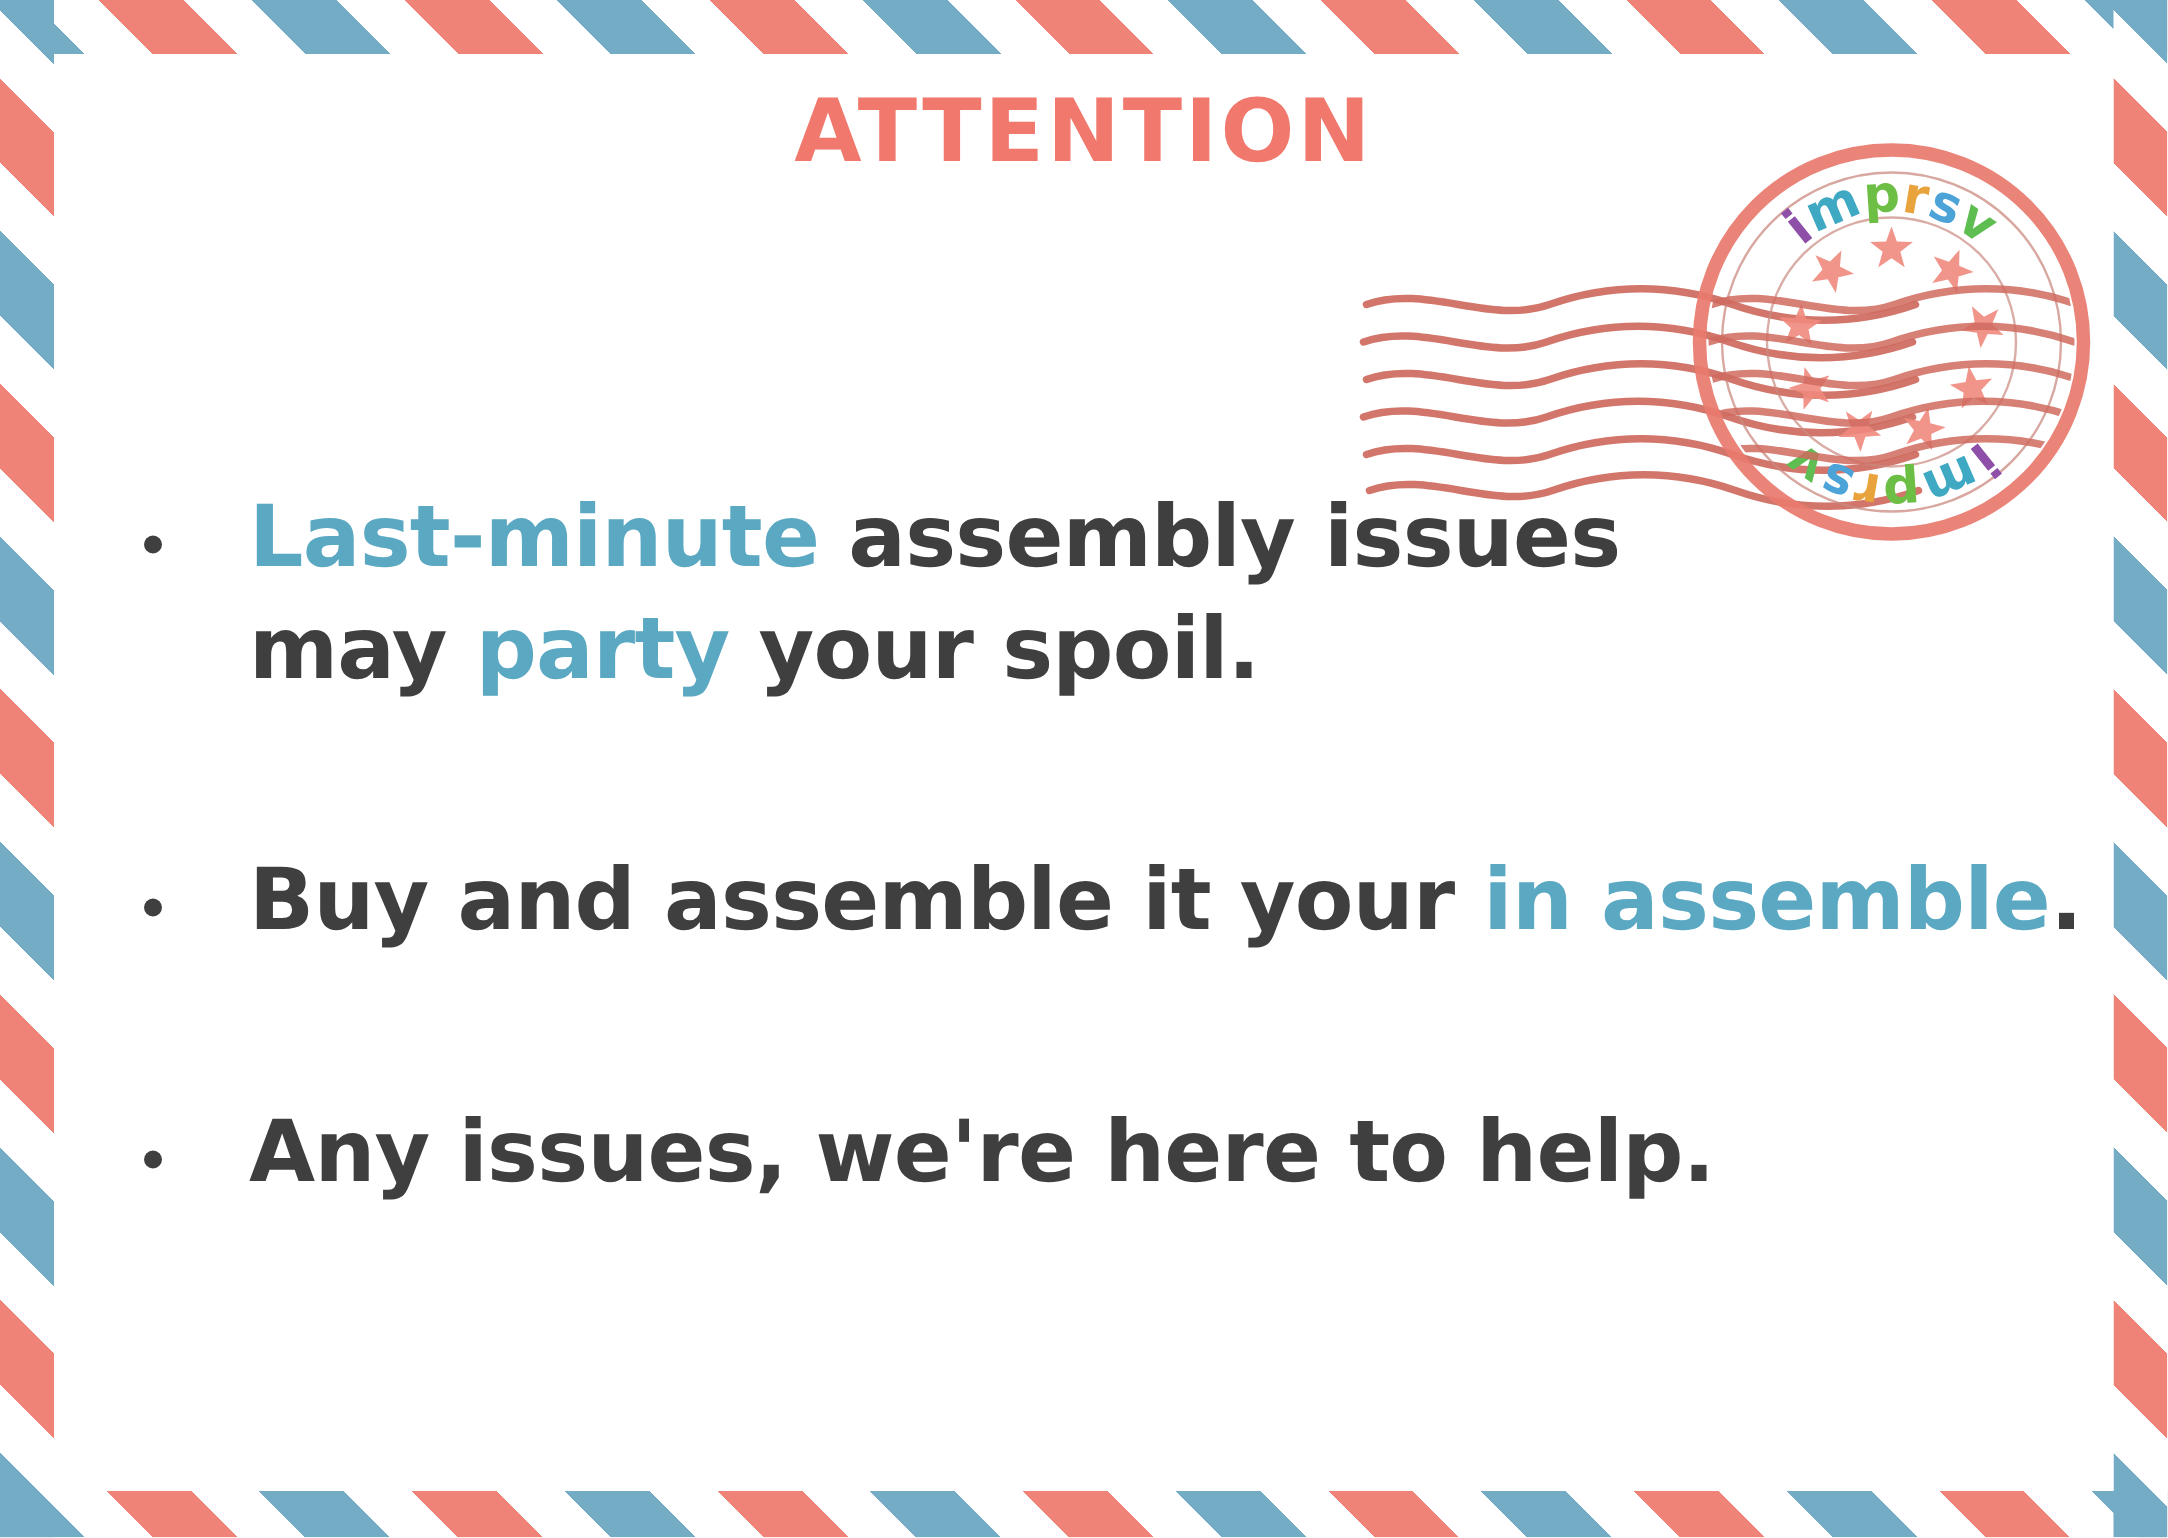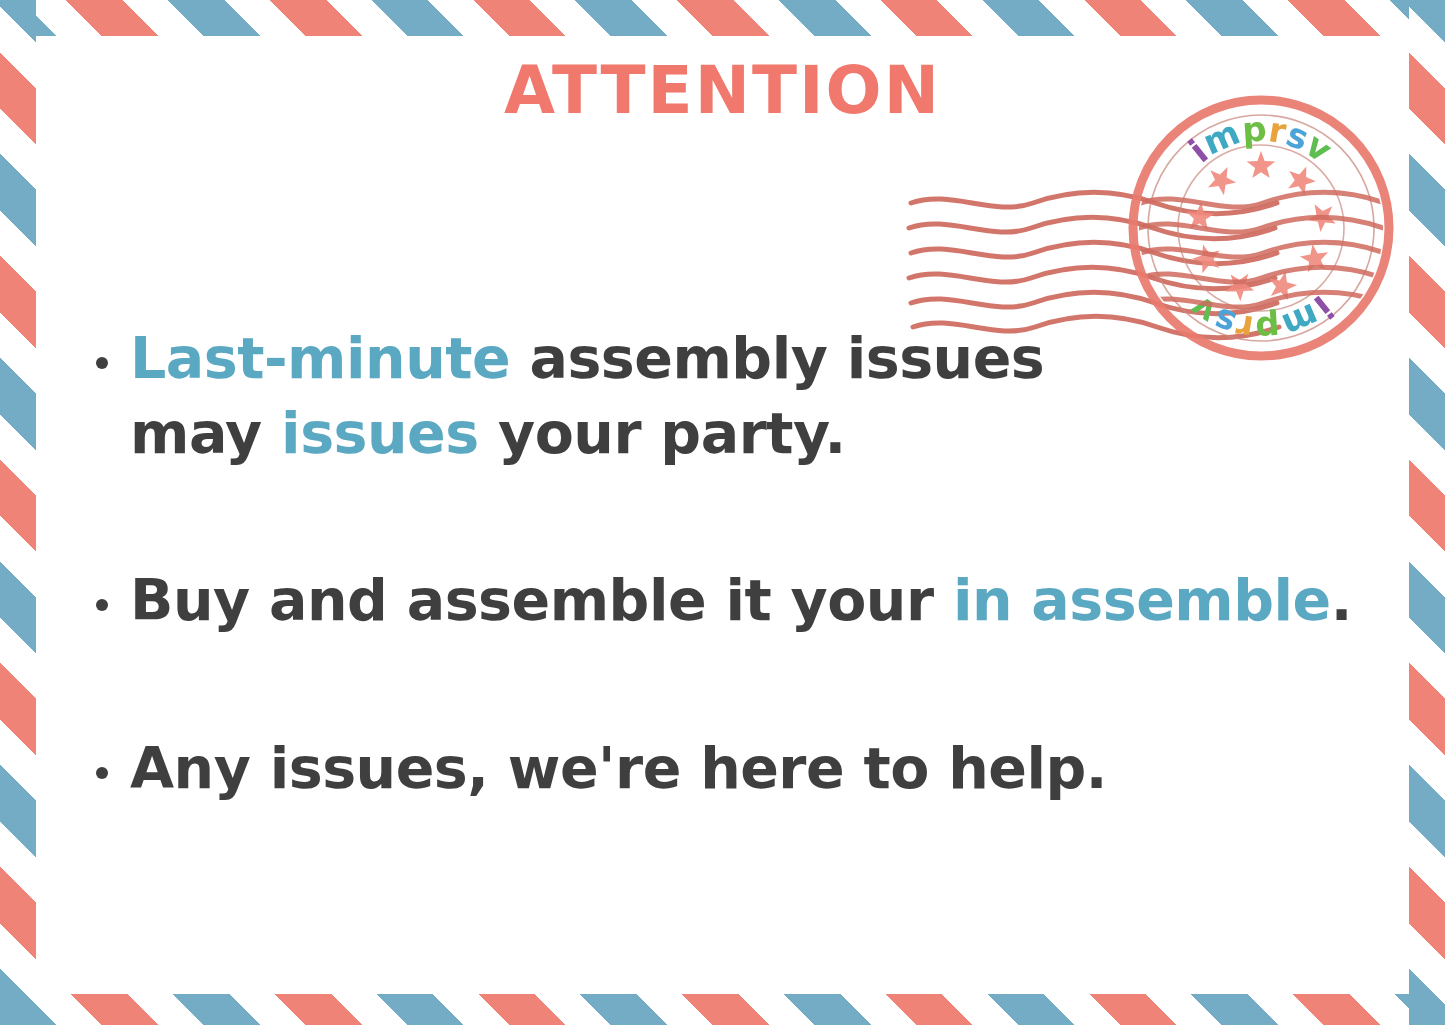--- a/index.html
+++ b/index.html
@@ -50,21 +50,21 @@
   }
 
   
   #page-title {
     position: absolute;
     left: 0;
     right: 0;
     top: 22px;
     text-align: center;
     font-family: "DejaVu Sans", sans-serif;
-    font-size: 66px;
+    font-size: 58px;
     font-weight: bold;
     letter-spacing: 2px;
     color: #F0786D;
     line-height: 1;
   }
 
   
   #postmark {
     position: absolute;
     left: 865px;
@@ -79,20 +79,21 @@
   #bullet-list {
     position: absolute;
     left: 60px;
     right: 30px;
     top: 285px;
   }
   .bullet-item {
     display: flex;
     align-items: flex-start;
     margin-bottom: 92px;
+    gap: 36px;
   }
   .bullet-item:last-child { margin-bottom: 16px; }
 
   .bullet-dot {
     flex: 0 0 auto;
     width: 12px;
     height: 12px;
     border-radius: 50%;
     background: #3F3F3F;
     margin-top: 36px;
@@ -176,21 +177,21 @@
             <circle cx="360" cy="137" r="122"></circle>
           </clipPath>
       </svg>
     </div>
 
     <div id="bullet-list">
         <div class="bullet-item">
           <span class="bullet-dot"></span>
           <div class="bullet-text">
             <span class="bullet-line"><span class="hl">Last-minute</span><span> assembly issues</span></span>
-            <span class="bullet-line"><span>may </span><span class="hl">issues</span><span> your party.</span></span>
+            <span class="bullet-line"><span>may </span><span class="hl">party</span><span> your spoil.</span></span>
           </div>
         </div>
         <div class="bullet-item">
           <span class="bullet-dot"></span>
           <div class="bullet-text">
             <span class="bullet-line"><span>Buy and assemble it your </span><span class="hl">in assemble</span><span>.</span></span>
           </div>
         </div>
         <div class="bullet-item">
           <span class="bullet-dot"></span>

